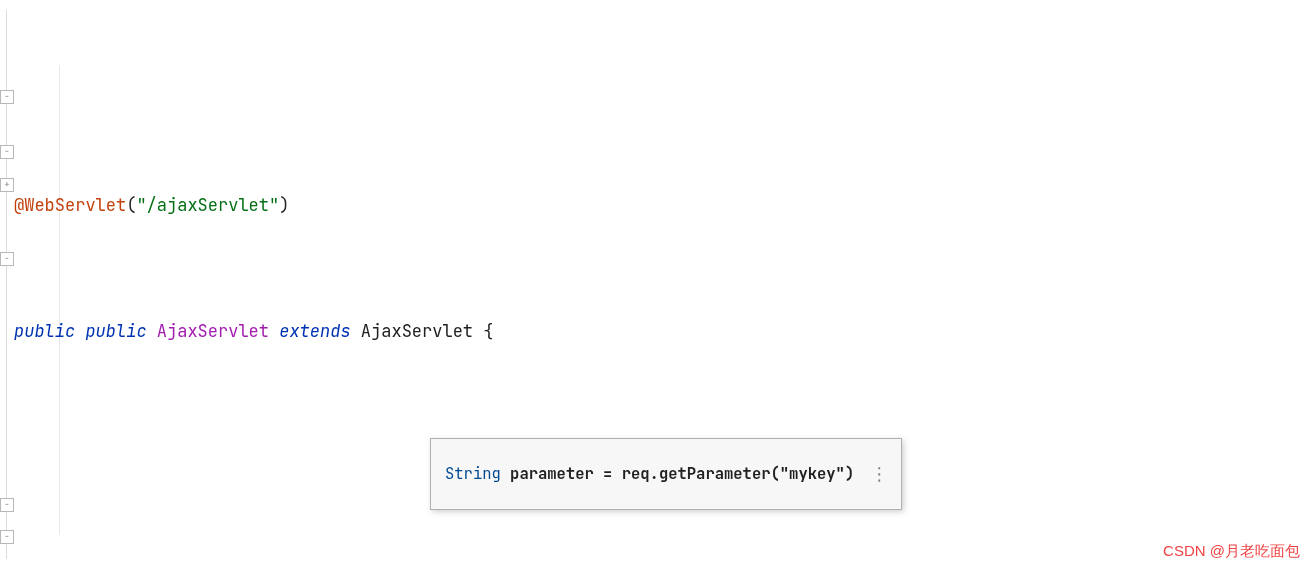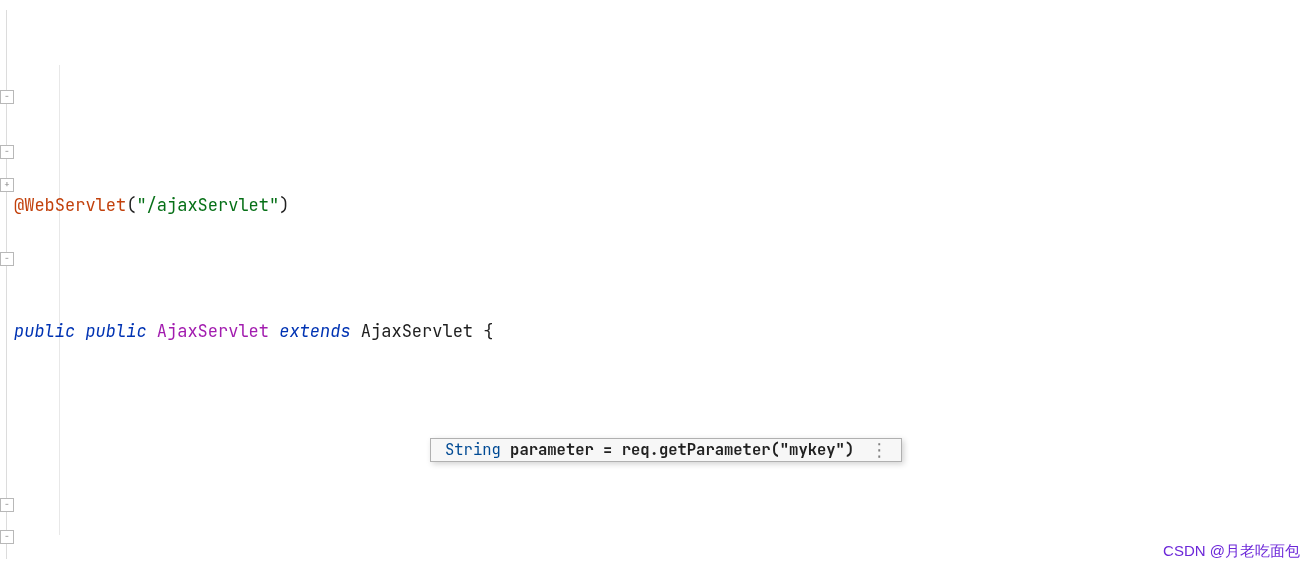--- a/index.html
+++ b/index.html
@@ -81,40 +81,40 @@
     background: #e8e8e8;
     top: 0; bottom: 0;
   }
 
   
   .tooltip {
     position: absolute;
     background: #f7f7f7;
     border: 1px solid #b0b0b0;
     box-shadow: 2px 2px 6px rgba(0,0,0,0.18);
-    padding: 0 14px;
+    padding: 24px 14px;
     font-size: 15.5px;
     line-height: 22px;
   }
   .tooltip .hl { color: #004A94; }
   .tooltip .bold { font-weight: bold; color: #212121; }
   .tooltip .dots {
     float: right;
     margin-left: 16px;
     font-size: 18px;
     color: #808080;
     cursor: pointer;
     letter-spacing: -1px;
   }
 
   .watermark {
     position: absolute;
     right: 10px;
     bottom: 8px;
-    color: #6d28d9;
+    color: #ef4444;
     font-size: 15px;
     font-family: sans-serif;
   }
 </style>
 </head>
 <body>
 
 <div class="editor">
 
   <div class="gutter">

